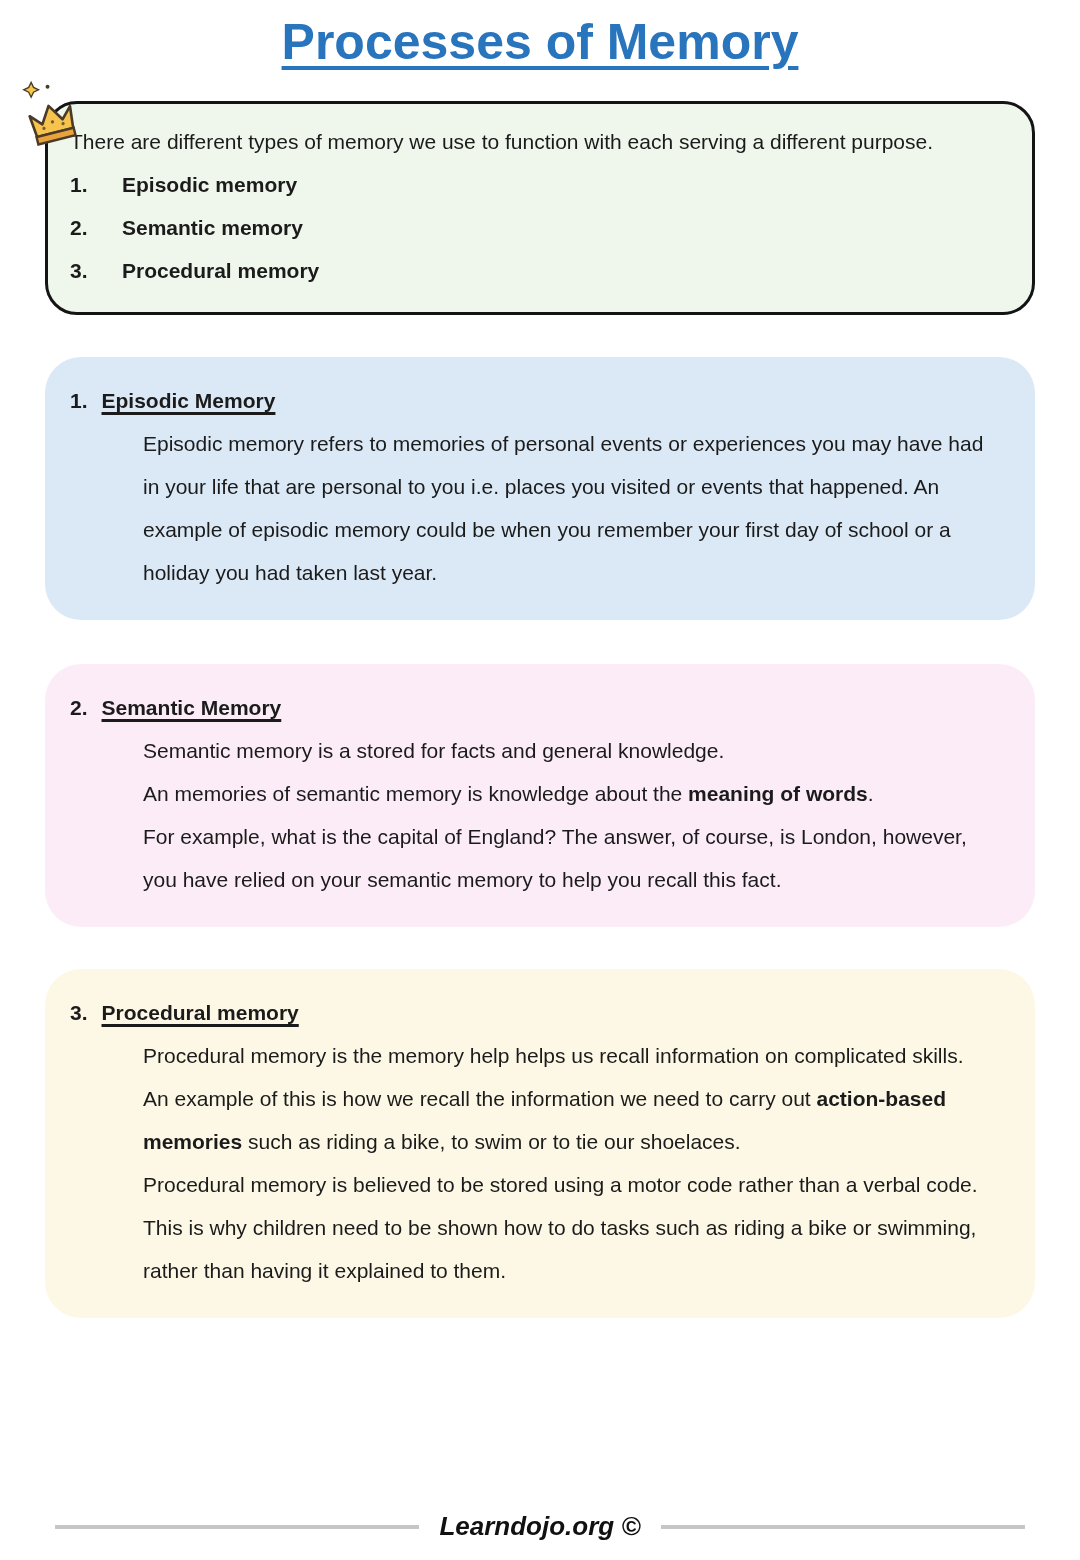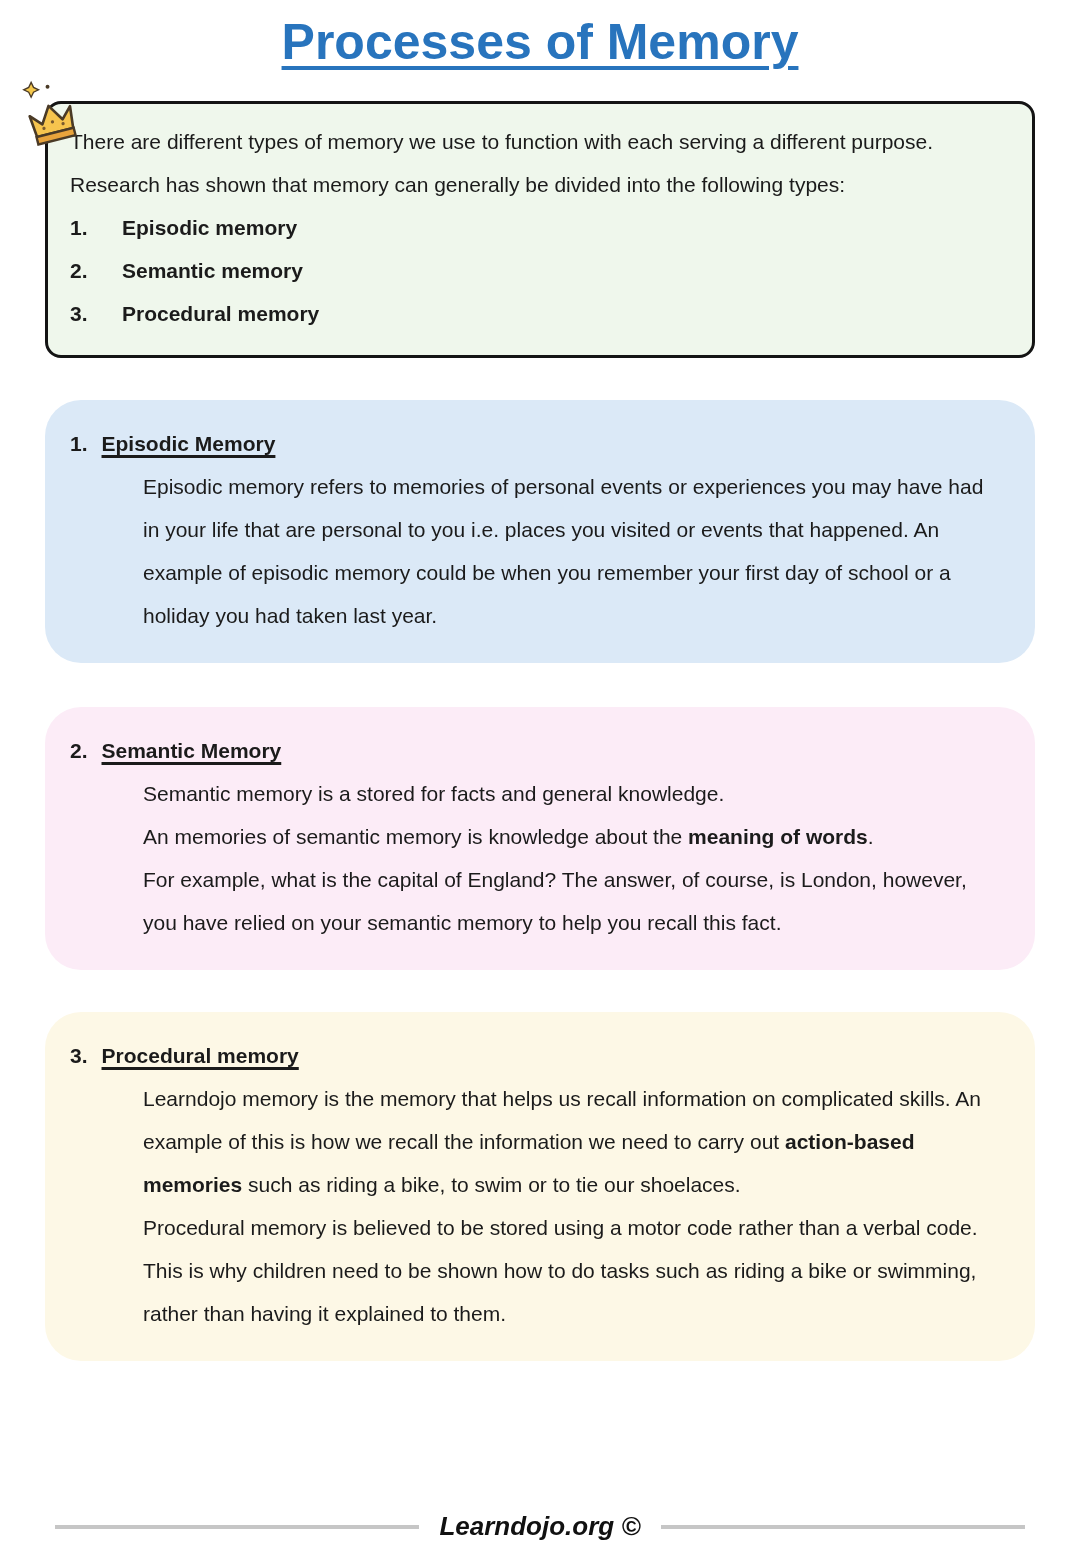--- a/index.html
+++ b/index.html
@@ -26,21 +26,21 @@
     text-underline-offset: 7px;
   }
   .crown {
     position: absolute;
     top: 78px; left: 16px;
     width: 74px; height: 70px;
   }
   .intro-box {
     margin: 30px 45px 0 45px;
     border: 3px solid #141414;
-    border-radius: 16px;
+    border-radius: 32px;
     background: #eff7ec;
     padding: 16px 30px 20px 22px;
     font-size: 21px;
     line-height: 43px;
   }
   .intro-line { font-weight: normal; }
   .intro-item { display: flex; font-weight: bold; }
   .intro-item .num { width: 52px; flex: 0 0 52px; }
   .box {
     margin: 0 45px;
@@ -80,21 +80,20 @@
         <rect x="14.5" y="50" width="35" height="7" fill="#e8a33c" stroke="#4a3a26" stroke-width="2.2"></rect>
         <circle cx="23" cy="44" r="1.5" fill="#7a5a2e"></circle>
         <circle cx="32" cy="40" r="1.5" fill="#7a5a2e"></circle>
         <circle cx="41" cy="44" r="1.5" fill="#7a5a2e"></circle>
       </g>
     </svg>
   </div>
 
   <div class="intro-box">
     <p class="intro-line">There are different types of memory we use to function with each serving a different purpose.</p>
-    <p class="intro-line">Research has shown that memory can generally be divided into the following types:</p>
     <div class="intro-item">
       <span class="num">1.</span>
       <span class="lbl">Episodic memory</span>
     </div>
     <div class="intro-item">
       <span class="num">2.</span>
       <span class="lbl">Semantic memory</span>
     </div>
     <div class="intro-item">
       <span class="num">3.</span>
@@ -127,21 +126,21 @@
       <span>For example, what is the capital of England? The answer, of course, is London, however, you have relied on your semantic memory to help you recall this fact.</span>
     </p>
   </section>
 
   <section class="box cream">
     <div class="heading">
       <span class="num">3.</span>
       <span class="htitle">Procedural memory</span>
     </div>
     <p class="para">
-      <span>Learndojo memory is the memory that helps us recall information on complicated skills. An example of this is how we recall the information we need to carry out </span><span class="b">action-based memories</span><span> such as riding a bike, to swim or to tie our shoelaces.</span>
+      <span>Procedural memory is the memory help helps us recall information on complicated skills. An example of this is how we recall the information we need to carry out </span><span class="b">action-based memories</span><span> such as riding a bike, to swim or to tie our shoelaces.</span>
     </p>
     <p class="para">
       <span>Procedural memory is believed to be stored using a motor code rather than a verbal code. This is why children need to be shown how to do tasks such as riding a bike or swimming, rather than having it explained to them.</span>
     </p>
   </section>
 
   <div class="footer">
     <div class="rule"></div>
     <div class="brand">Learndojo.org ©</div>
     <div class="rule"></div>

